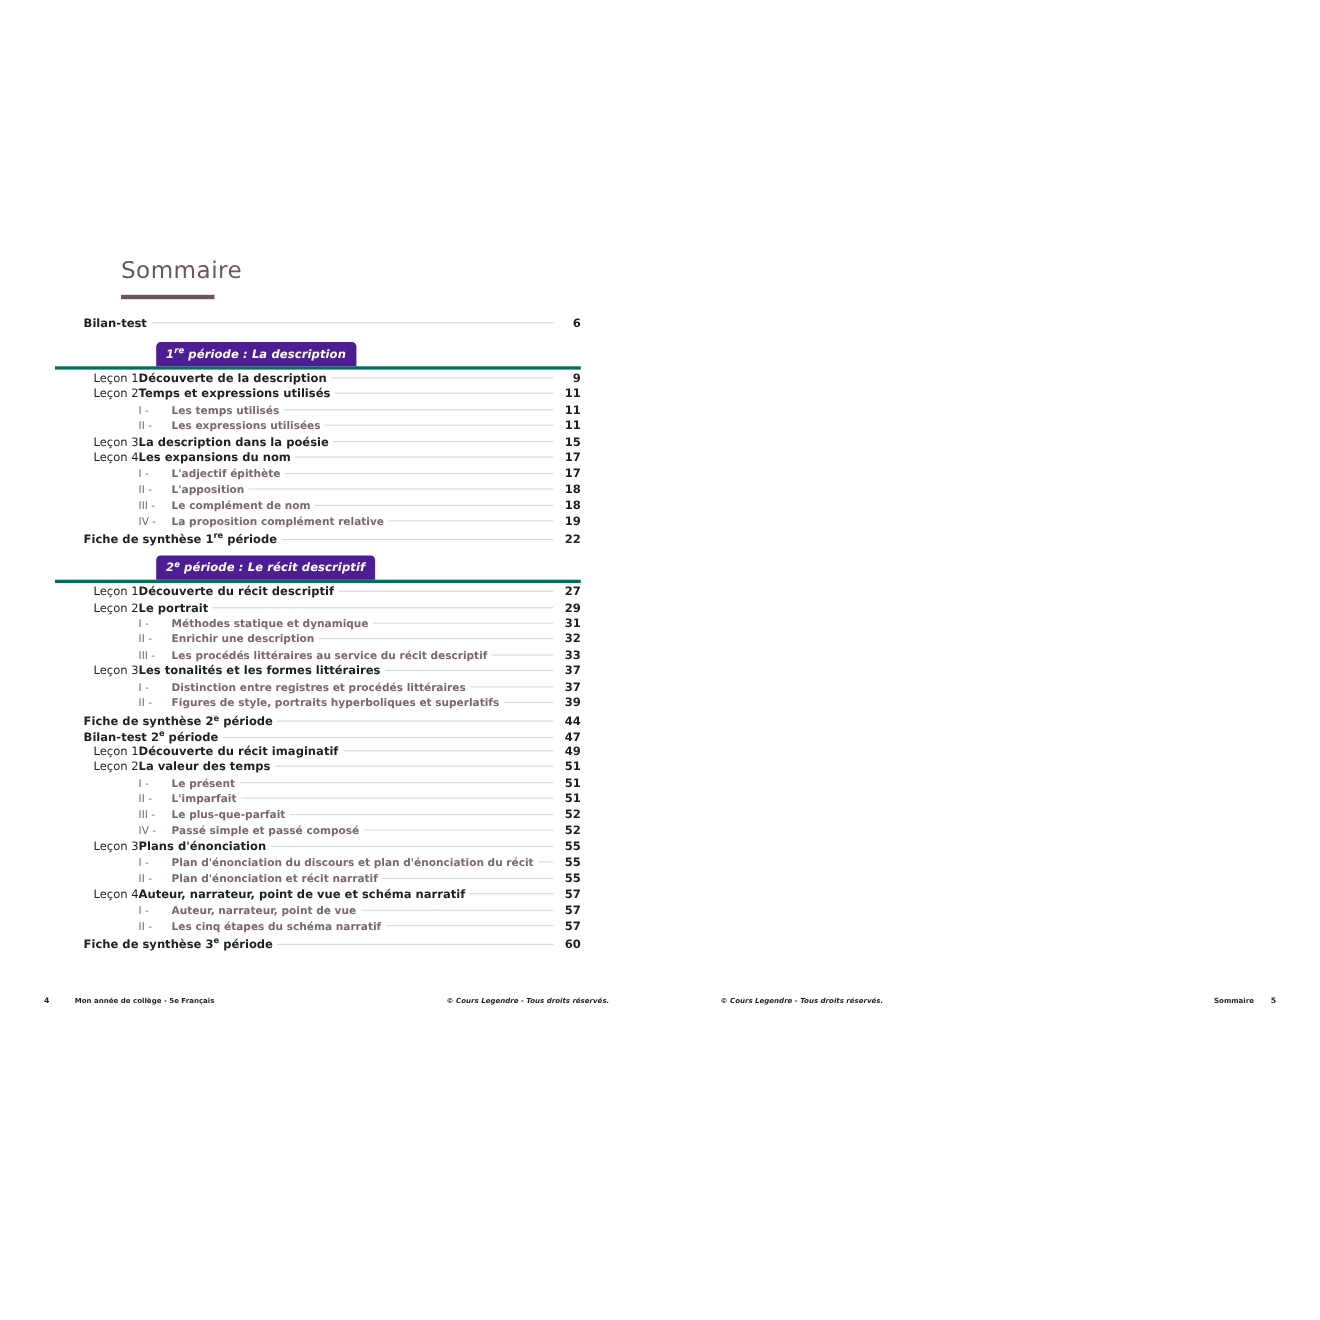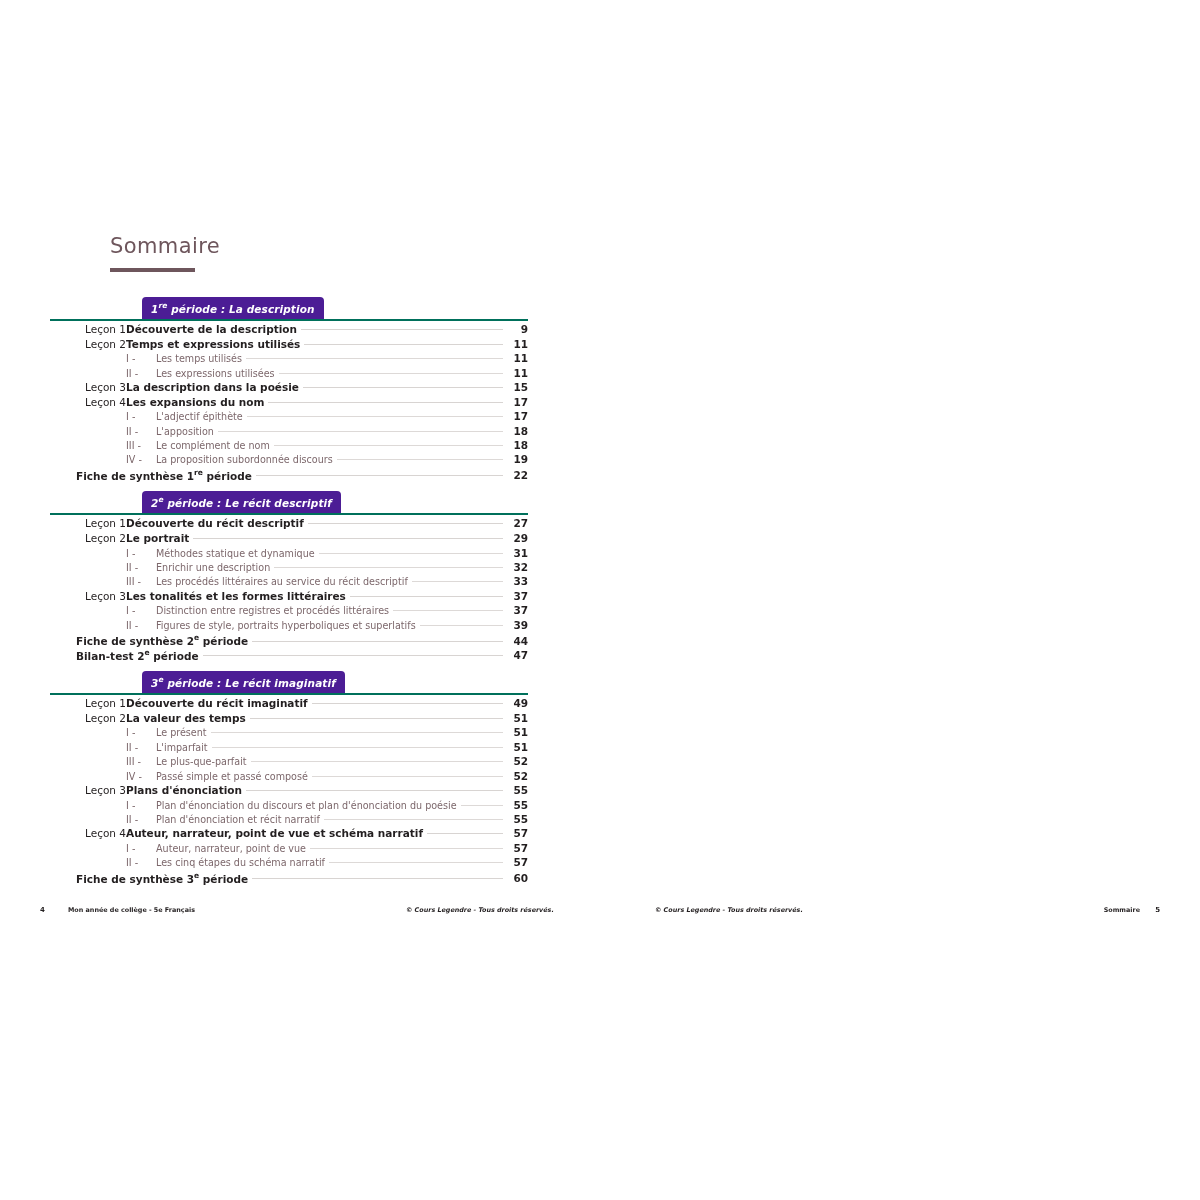--- a/index.html
+++ b/index.html
@@ -153,21 +153,21 @@
   .row.sub .num {
     flex: 0 0 auto;
     width: 30px;
     font-size: 9.6px;
     font-weight: normal;
     color: #7c676b;
     white-space: nowrap;
   }
   .row.sub .ttl {
     font-size: 9.6px;
-    font-weight: normal;
+    font-weight: bold;
     color: #7c676b;
   }
   .row.sub .leader {
     border-bottom: 1px solid #ddd9d7;
   }
 
   
   .footer {
     position: absolute;
     bottom: 0;
@@ -221,20 +221,25 @@
 
   <div class="page page-left">
 
     <div class="doc-header">
       <div class="doc-title">Sommaire</div>
       <div class="title-rule"></div>
     </div>
 
     <div class="toc-col col-left">
 
+      <div class="row top">
+        <span class="ttl">Bilan-test</span>
+        <span class="leader"></span>
+        <span class="pg">6</span>
+      </div>
 
       <div id="left-sections">
           <div class="section-band">
             <div class="rule"></div>
             <div class="badge">1<sup style="font-size: 0.72em; vertical-align: super;">re</sup> période : La description</div>
           </div>
           <div class="row lesson">
             <span class="lbl">Leçon 1</span>
             <span class="ttl">Découverte de la description</span>
             <span class="leader"></span>
@@ -289,21 +294,21 @@
           <div class="row sub">
             <span class="lbl"></span>
             <span class="num">III -</span>
             <span class="ttl">Le complément de nom</span>
             <span class="leader"></span>
             <span class="pg">18</span>
           </div>
           <div class="row sub">
             <span class="lbl"></span>
             <span class="num">IV -</span>
-            <span class="ttl">La proposition subordonnée discours</span>
+            <span class="ttl">La proposition complément relative</span>
             <span class="leader"></span>
             <span class="pg">19</span>
           </div>
           <div class="row plain">
             <span class="ttl">Fiche de synthèse 1<sup style="font-size: 0.72em; vertical-align: super;">re</sup> période</span>
             <span class="leader"></span>
             <span class="pg">22</span>
           </div>
           <div class="section-band">
             <div class="rule"></div>
@@ -365,24 +370,20 @@
           <div class="row plain">
             <span class="ttl">Fiche de synthèse 2<sup style="font-size: 0.72em; vertical-align: super;">e</sup> période</span>
             <span class="leader"></span>
             <span class="pg">44</span>
           </div>
           <div class="row plain">
             <span class="ttl">Bilan-test 2<sup style="font-size: 0.72em; vertical-align: super;">e</sup> période</span>
             <span class="leader"></span>
             <span class="pg">47</span>
           </div>
-          <div class="section-band">
-            <div class="rule"></div>
-            <div class="badge">3<sup style="font-size: 0.72em; vertical-align: super;">e</sup> période : Le récit imaginatif</div>
-          </div>
           <div class="row lesson">
             <span class="lbl">Leçon 1</span>
             <span class="ttl">Découverte du récit imaginatif</span>
             <span class="leader"></span>
             <span class="pg">49</span>
           </div>
           <div class="row lesson">
             <span class="lbl">Leçon 2</span>
             <span class="ttl">La valeur des temps</span>
             <span class="leader"></span>
@@ -418,21 +419,21 @@
           </div>
           <div class="row lesson">
             <span class="lbl">Leçon 3</span>
             <span class="ttl">Plans d'énonciation</span>
             <span class="leader"></span>
             <span class="pg">55</span>
           </div>
           <div class="row sub">
             <span class="lbl"></span>
             <span class="num">I -</span>
-            <span class="ttl">Plan d'énonciation du discours et plan d'énonciation du poésie</span>
+            <span class="ttl">Plan d'énonciation du discours et plan d'énonciation du récit</span>
             <span class="leader"></span>
             <span class="pg">55</span>
           </div>
           <div class="row sub">
             <span class="lbl"></span>
             <span class="num">II -</span>
             <span class="ttl">Plan d'énonciation et récit narratif</span>
             <span class="leader"></span>
             <span class="pg">55</span>
           </div>

